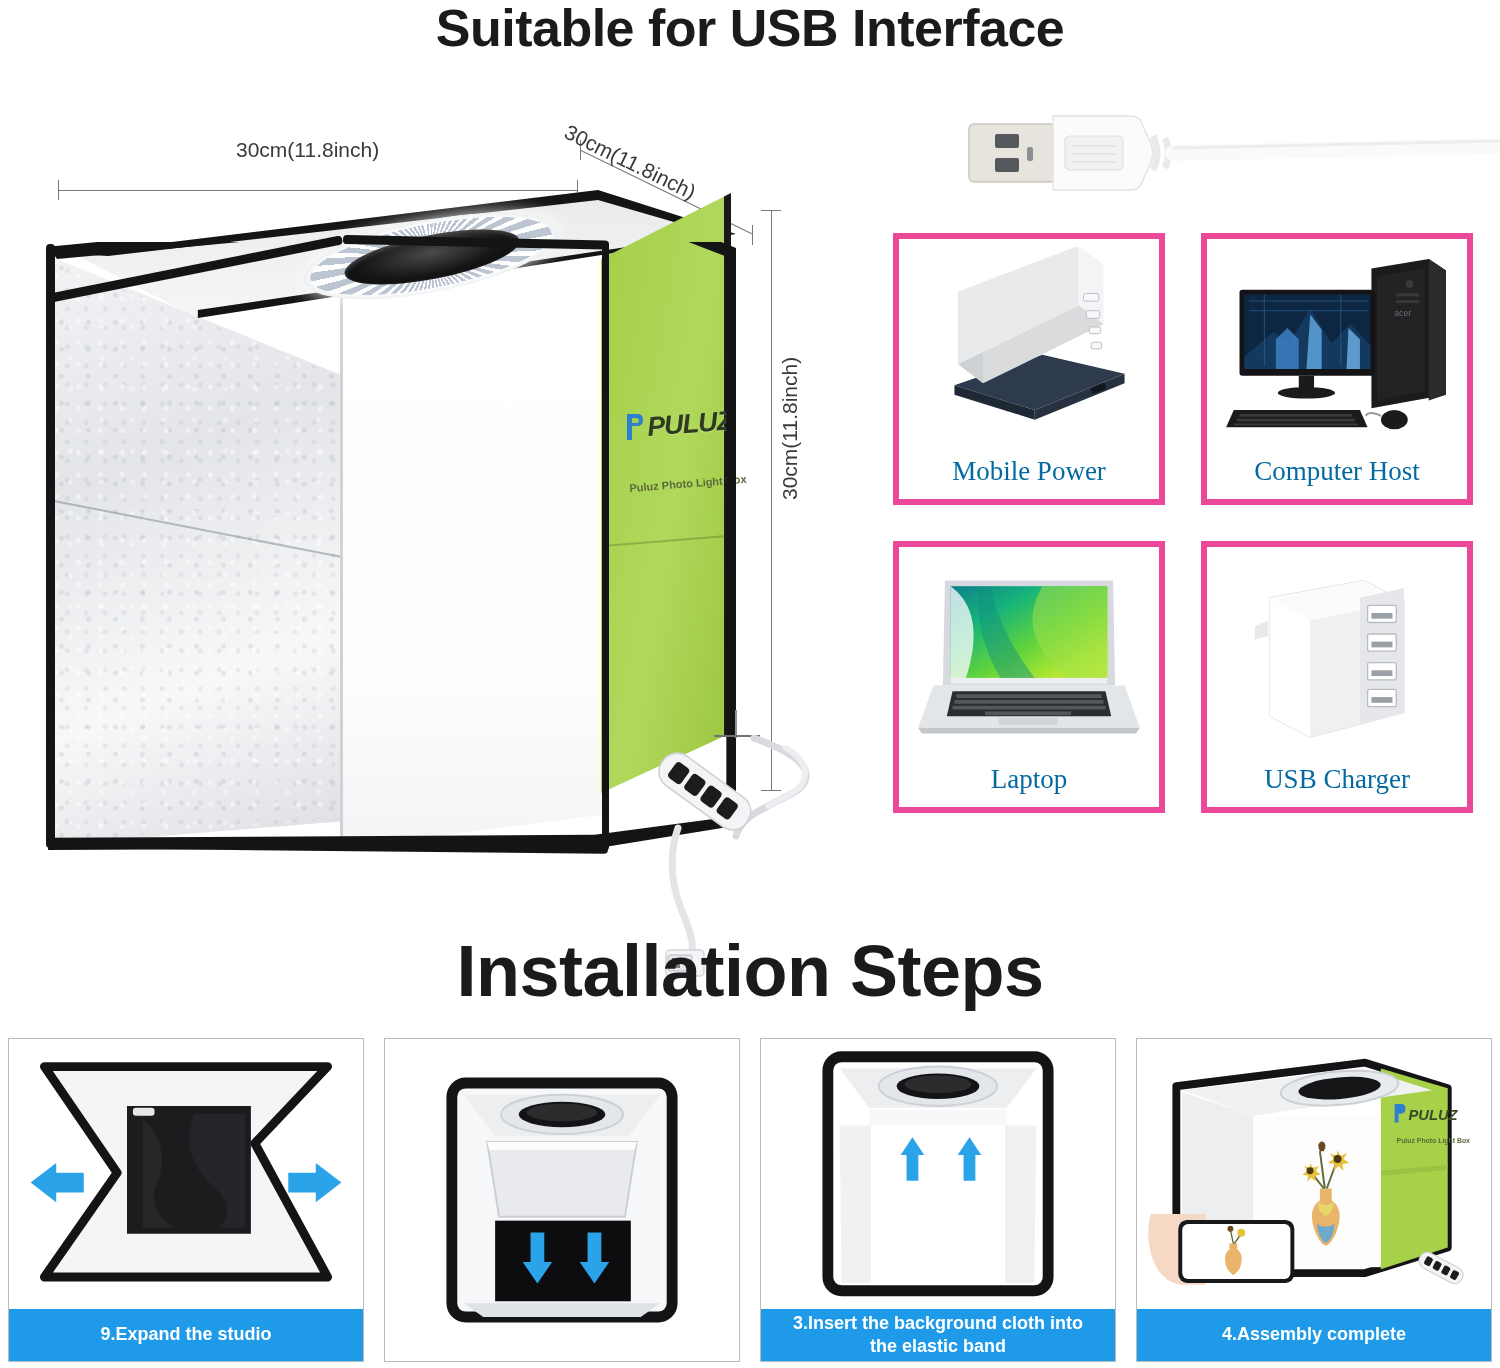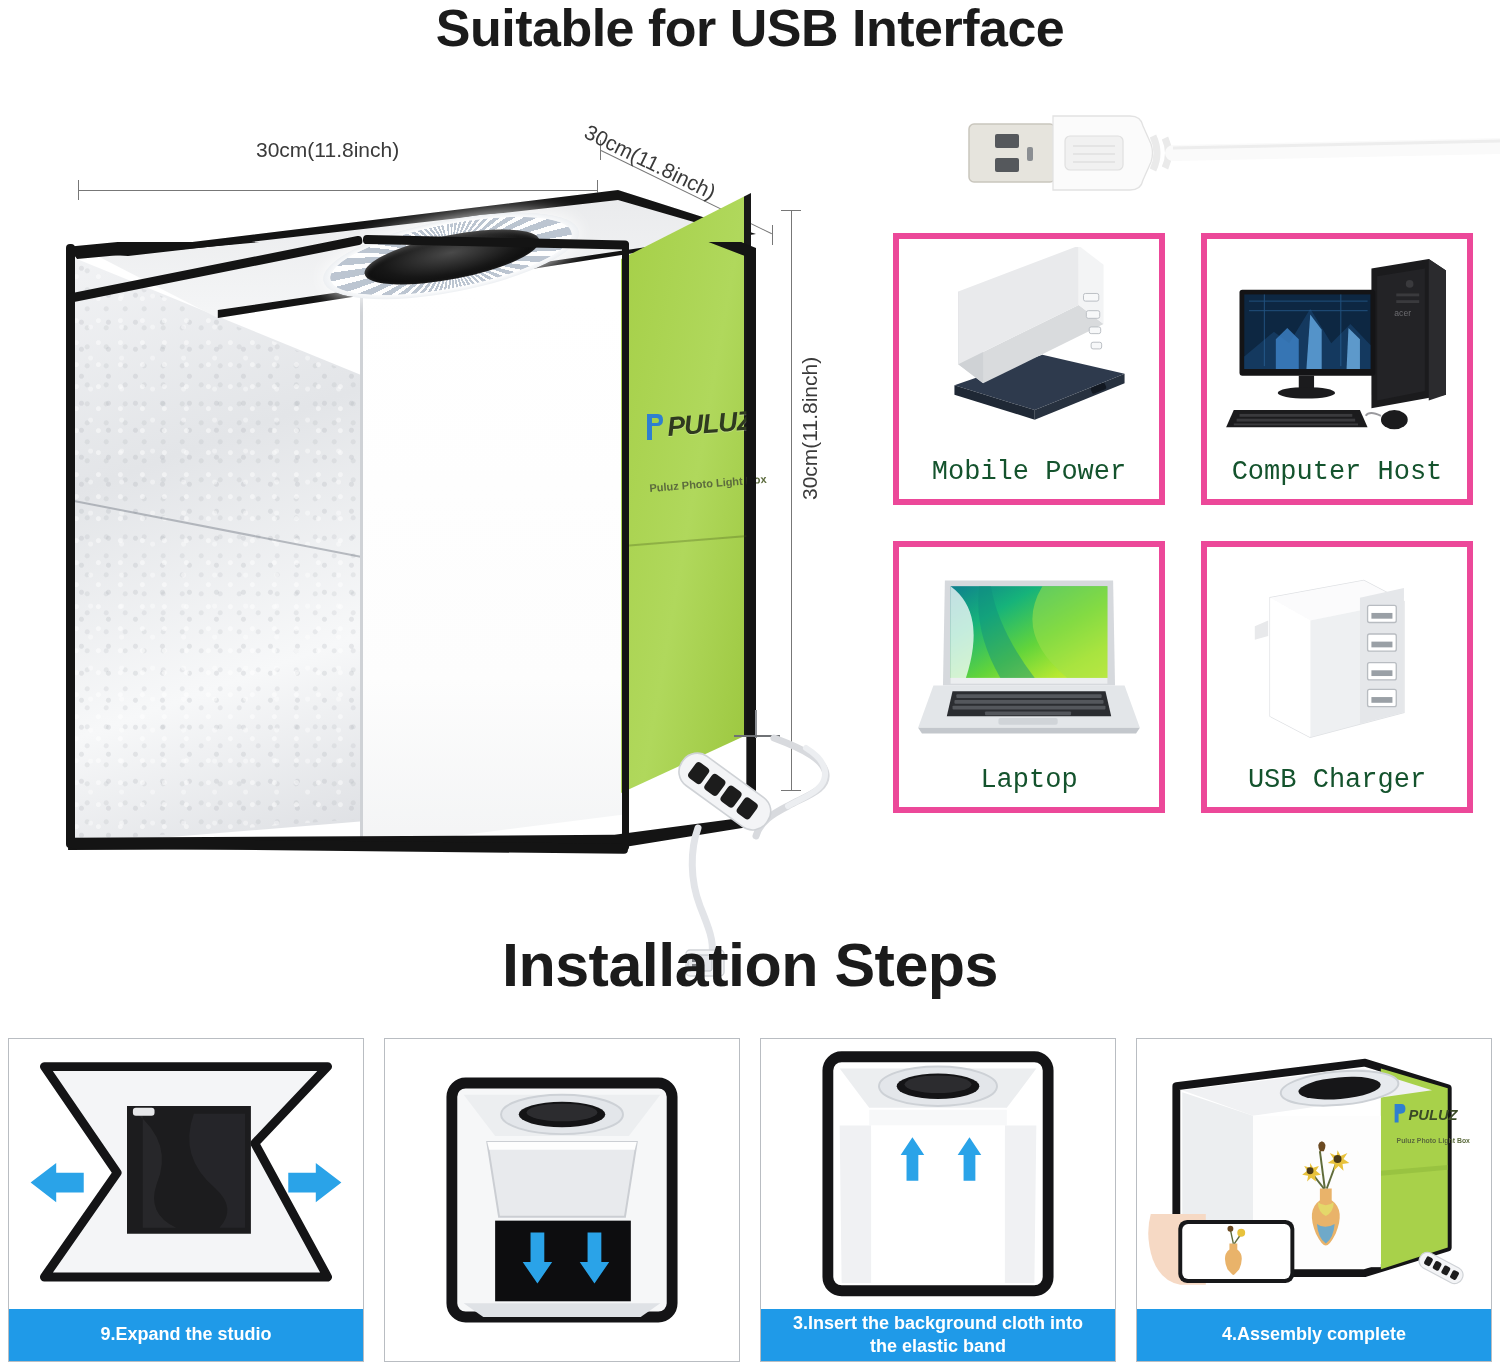--- a/index.html
+++ b/index.html
@@ -14,24 +14,24 @@
   
   .headline {
     position: absolute; left: 0; width: 1500px;
     text-align: center;
     font-family: "Liberation Sans", sans-serif;
     font-weight: bold;
     color: #1b1b1b;
     letter-spacing: -0.5px;
   }
   #title-usb { top: -2px; font-size: 52px; }
-  #title-install { top: 930px; font-size: 61px; }
-
-  
-  #lightbox-figure { position: absolute; left: 56px; top: 110px; width: 820px; height: 790px; }
+  #title-install { top: 930px; font-size: 72px; }
+
+  
+  #lightbox-figure { position: absolute; left: 36px; top: 110px; width: 820px; height: 790px; }
 
   .dim-label {
     position: absolute;
     font-family: "Liberation Sans", sans-serif;
     font-size: 21px; color: #3a3a3a; white-space: nowrap;
   }
   #dim-width-label { left: 200px; top: 28px; }
   #dim-depth-label { left: 535px; top: 10px; transform: rotate(26deg); transform-origin: left top; }
   #dim-height-label { left: 742px; top: 390px; transform: rotate(-90deg); transform-origin: left top; }
 
@@ -183,21 +183,21 @@
   .device-card {
     border: 6px solid #ec4899;
     background: #fff;
     position: relative;
     display: flex; flex-direction: column;
     align-items: center; justify-content: flex-end;
     padding-bottom: 12px;
   }
   .device-art { position: absolute; left: 0; top: 8px; width: 100%; height: 200px; }
   .device-label {
-    font-size: 27px; color: #14532d; font-family: Liberation Mono, monospace;
+    font-size: 27px; color: #0369a1; font-family: Liberation Serif, serif;
     position: relative; z-index: 2; text-align: right;
   }
 
   
   #steps-row {
     position: absolute; left: 8px; top: 1038px;
     width: 1484px; height: 324px;
     display: grid; grid-template-columns: repeat(4, 1fr); gap: 20px;
   }
   .step-card {

